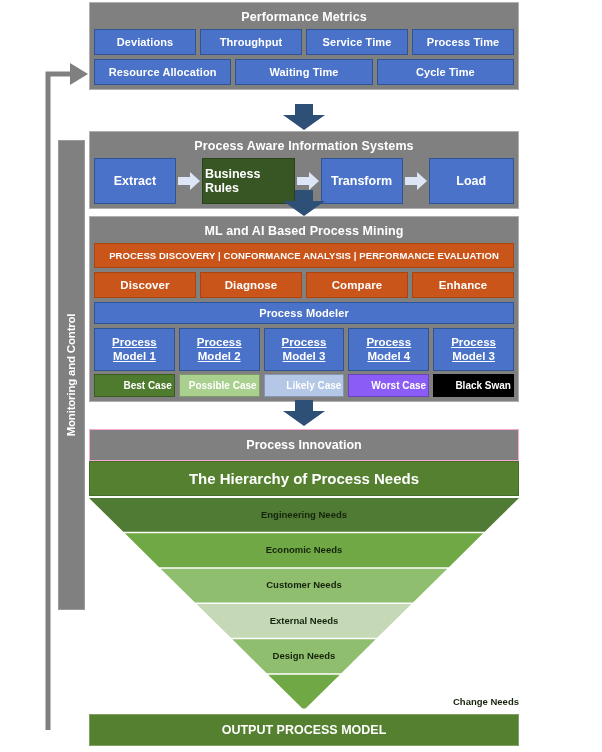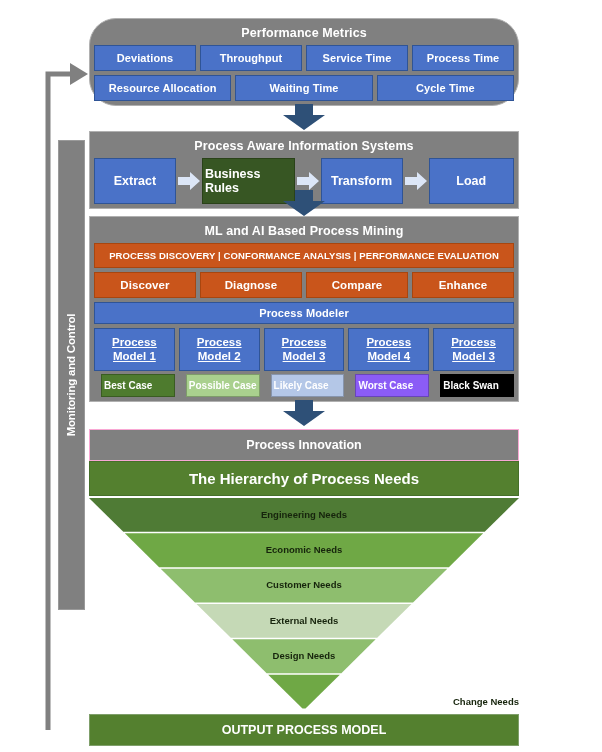--- a/index.html
+++ b/index.html
@@ -81,21 +81,21 @@
     color: #ffffff;
     font-size: 11px;
     font-weight: bold;
     text-align: center;
     padding: 6px 2px;
     box-sizing: border-box;
     letter-spacing: 0.1px;
   }
 
   
-  #sec-metrics { top: 18px; border-radius: 27px; }
+  #sec-metrics { top: 2px; }
 
   
   #sec-pais { top: 131px; }
   #sec-pais .row { align-items: stretch; gap: 0; }
   .etl-chip {
     background: #4A72C8;
     border: 1px solid #2F5496;
     color: #fff;
     font-size: 12.5px;
     font-weight: bold;
@@ -147,24 +147,23 @@
     text-align: center;
     padding: 6px 2px;
     line-height: 1.25;
     box-sizing: border-box;
     text-decoration: underline;
   }
   .case-box {
     border: 1px solid rgba(0,0,0,.25);
     font-size: 10px;
     font-weight: bold;
-    text-align: left;
+    text-align: right;
     padding: 5px 2px;
     box-sizing: border-box;
-    margin-left: 7px;
   }
 
   
   #sec-innovation {
     position: absolute;
     left: 89px;
     top: 429px;
     width: 430px;
   }
   .inno-head {

